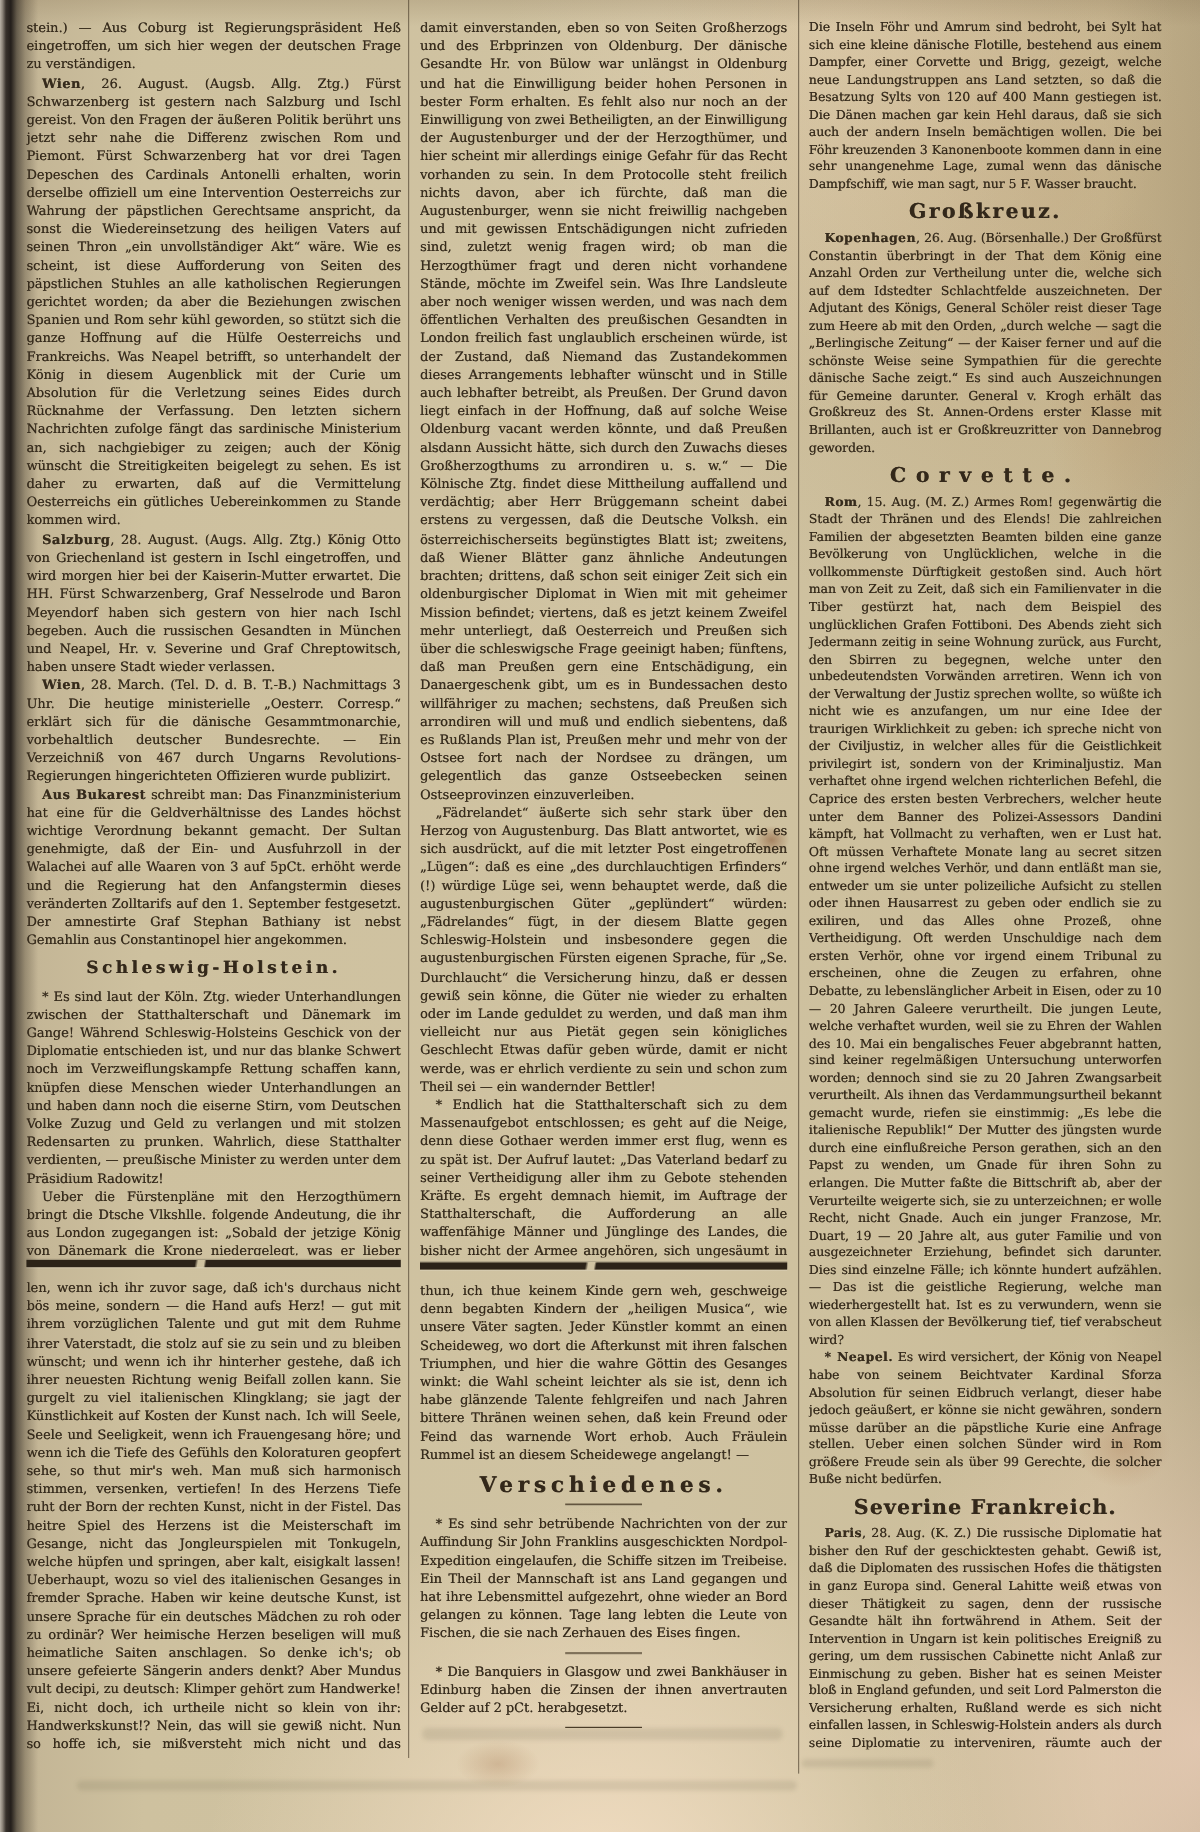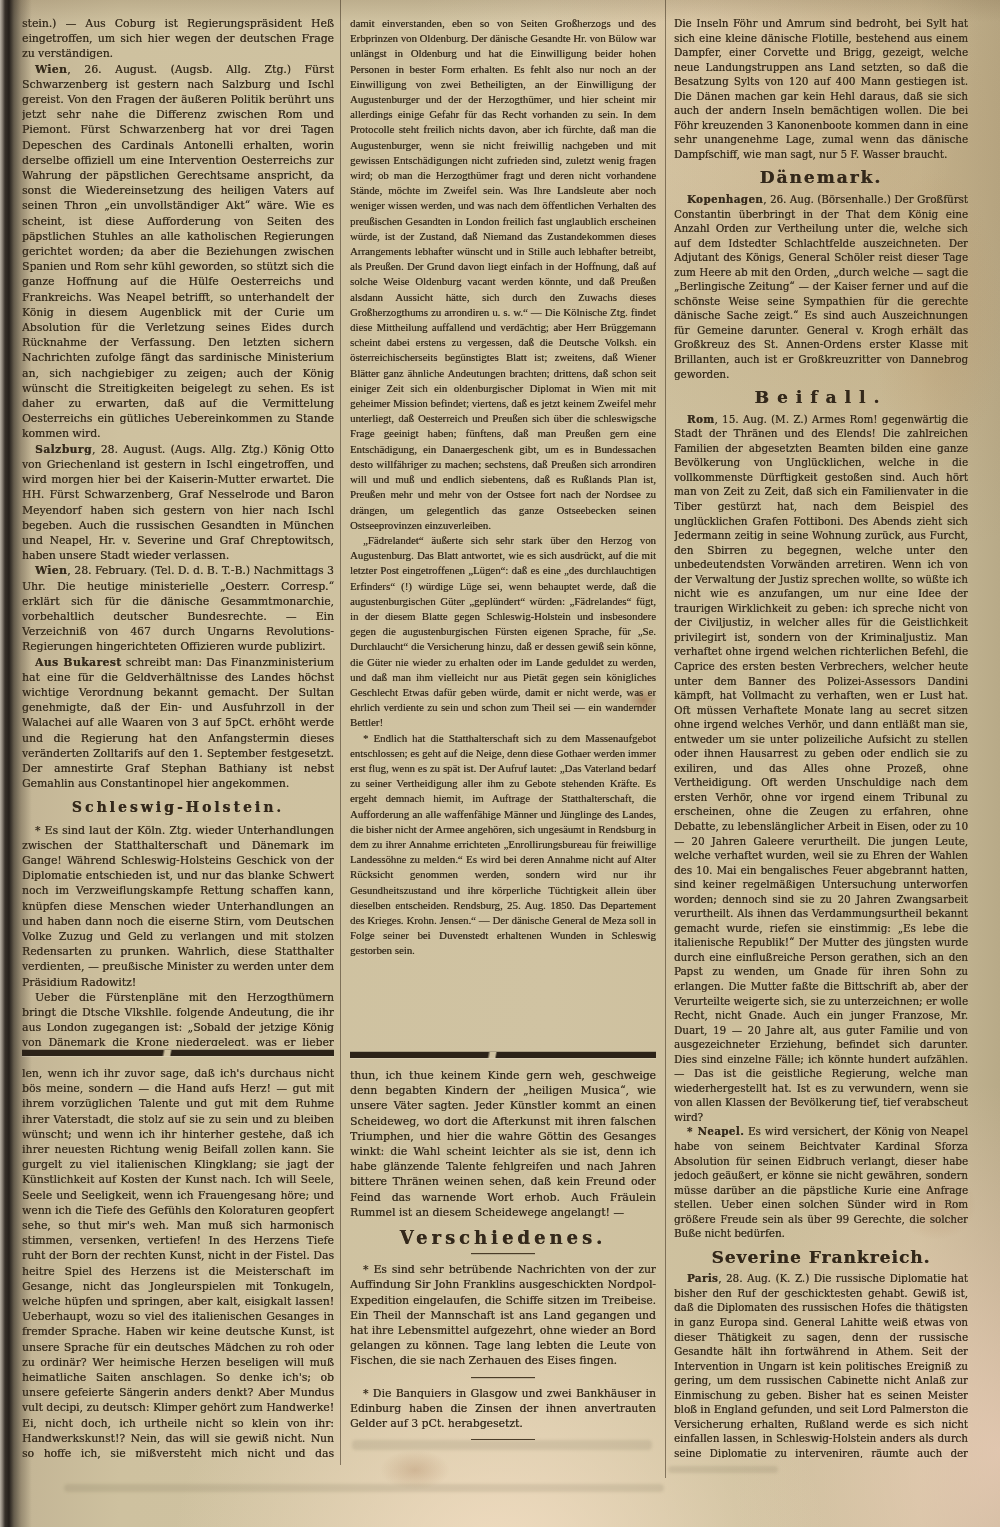--- a/index.html
+++ b/index.html
@@ -39,21 +39,21 @@
 
   .col{position:absolute;text-align:justify;overflow:hidden;
        font-size:10.8px;line-height:15.2px;}
   .col p{margin:0;text-indent:13px;text-shadow:.25px 0 0 rgba(54,43,28,.75);}
   .col p.cont{text-indent:0;}
   .lead{font-weight:bold;letter-spacing:.4px;}
 
   #col1-main{left:22px;top:16px;width:312px;height:1030px;}
   #col1-rule{left:22px;top:1050px;width:312px;}
   #col1-foot{left:22px;top:1066px;width:312px;height:394px;}
-  #col2-main{left:350px;top:16px;width:306px;height:1032px;font-family:Liberation Serif, serif;}
+  #col2-main{left:350px;top:16px;width:306px;height:1032px;}
   #col2-rule{left:350px;top:1052px;width:306px;}
   #col2-foot{left:350px;top:1068px;width:306px;height:372px;}
   #col3{left:674px;top:16px;width:294px;height:1442px;font-size:10.3px;line-height:14.55px;}
 
   .section-rule{position:absolute;height:6px;
     background:linear-gradient(100deg,#2c2318 0 45%,rgba(0,0,0,0) 45.8% 47.4%,#2c2318 48% 100%);
     box-shadow:0 1px 0 rgba(255,255,255,.18), 0 -1px 0 rgba(0,0,0,.18);}
   h3{margin:9px 0 7px 0;text-align:center;font-weight:bold;color:#33281a;
      text-shadow:.3px 0 0 rgba(51,40,26,.8);}
   h3.h-schleswig{font-size:14px;letter-spacing:3px;}
@@ -73,21 +73,21 @@
   <div class="stain s3"></div>
   <div class="stain s4"></div>
 
   <div class="vrule v1"></div>
   <div class="vrule v2"></div>
 
   <div class="col" id="col1-main">
     <p class="cont"><span class="lead"></span><span>stein.) — Aus Coburg ist Regierungspräsident Heß eingetroffen, um sich hier wegen der deutschen Frage zu verständigen.</span></p>
     <p><span class="lead">Wien</span><span>, 26. August. (Augsb. Allg. Ztg.) Fürst Schwarzenberg ist gestern nach Salzburg und Ischl gereist. Von den Fragen der äußeren Politik berührt uns jetzt sehr nahe die Differenz zwischen Rom und Piemont. Fürst Schwarzenberg hat vor drei Tagen Depeschen des Cardinals Antonelli erhalten, worin derselbe offiziell um eine Intervention Oesterreichs zur Wahrung der päpstlichen Gerechtsame anspricht, da sonst die Wiedereinsetzung des heiligen Vaters auf seinen Thron „ein unvollständiger Akt“ wäre. Wie es scheint, ist diese Aufforderung von Seiten des päpstlichen Stuhles an alle katholischen Regierungen gerichtet worden; da aber die Beziehungen zwischen Spanien und Rom sehr kühl geworden, so stützt sich die ganze Hoffnung auf die Hülfe Oesterreichs und Frankreichs. Was Neapel betrifft, so unterhandelt der König in diesem Augenblick mit der Curie um Absolution für die Verletzung seines Eides durch Rücknahme der Verfassung. Den letzten sichern Nachrichten zufolge fängt das sardinische Ministerium an, sich nachgiebiger zu zeigen; auch der König wünscht die Streitigkeiten beigelegt zu sehen. Es ist daher zu erwarten, daß auf die Vermittelung Oesterreichs ein gütliches Uebereinkommen zu Stande kommen wird.</span></p>
     <p><span class="lead">Salzburg</span><span>, 28. August. (Augs. Allg. Ztg.) König Otto von Griechenland ist gestern in Ischl eingetroffen, und wird morgen hier bei der Kaiserin-Mutter erwartet. Die HH. Fürst Schwarzenberg, Graf Nesselrode und Baron Meyendorf haben sich gestern von hier nach Ischl begeben. Auch die russischen Gesandten in München und Neapel, Hr. v. Severine und Graf Chreptowitsch, haben unsere Stadt wieder verlassen.</span></p>
-    <p><span class="lead">Wien</span><span>, 28. February. (Tel. D. d. B. T.-B.) Nachmittags 3 Uhr. Die heutige ministerielle „Oesterr. Corresp.“ erklärt sich für die dänische Gesammtmonarchie, vorbehaltlich deutscher Bundesrechte. — Ein Verzeichniß von 467 durch Ungarns Revolutions-Regierungen hingerichteten Offizieren wurde publizirt.</span></p>
+    <p><span class="lead">Wien</span><span>, 28. March. (Tel. D. d. B. T.-B.) Nachmittags 3 Uhr. Die heutige ministerielle „Oesterr. Corresp.“ erklärt sich für die dänische Gesammtmonarchie, vorbehaltlich deutscher Bundesrechte. — Ein Verzeichniß von 467 durch Ungarns Revolutions-Regierungen hingerichteten Offizieren wurde publizirt.</span></p>
     <p><span class="lead">Aus Bukarest</span><span> schreibt man: Das Finanzministerium hat eine für die Geldverhältnisse des Landes höchst wichtige Verordnung bekannt gemacht. Der Sultan genehmigte, daß der Ein- und Ausfuhrzoll in der Walachei auf alle Waaren von 3 auf 5pCt. erhöht werde und die Regierung hat den Anfangstermin dieses veränderten Zolltarifs auf den 1. September festgesetzt. Der amnestirte Graf Stephan Bathiany ist nebst Gemahlin aus Constantinopel hier angekommen.</span></p>
     <h3 class="h-schleswig">Schleswig-Holstein.</h3>
     <p><span>* Es sind laut der Köln. Ztg. wieder Unterhandlungen zwischen der Statthalterschaft und Dänemark im Gange! Während Schleswig-Holsteins Geschick von der Diplomatie entschieden ist, und nur das blanke Schwert noch im Verzweiflungskampfe Rettung schaffen kann, knüpfen diese Menschen wieder Unterhandlungen an und haben dann noch die eiserne Stirn, vom Deutschen Volke Zuzug und Geld zu verlangen und mit stolzen Redensarten zu prunken. Wahrlich, diese Statthalter verdienten, — preußische Minister zu werden unter dem Präsidium Radowitz!</span></p>
     <p><span>Ueber die Fürstenpläne mit den Herzogthümern bringt die Dtsche Vlkshlle. folgende Andeutung, die ihr aus London zugegangen ist: „Sobald der jetzige König von Dänemark die Krone niedergelegt, was er lieber heute, als morgen thun würde, sobald man nur erst die Frage über die Ebfolge in Ordnung gebracht, ist nicht der Prinz Peter, sondern der jetzige Großherzog von Oldenburg, und falls dieser nicht annehmen sollte, sein Sohn, der Erbprinz von Oldenburg, zum Könige von Dänemark und zum Herzoge von Schleswig und Holstein bestimmt. Dänischerseits ist man</span></p>
   </div>
   <div class="section-rule" id="col1-rule"></div>
   <div class="col" id="col1-foot">
     <p class="cont"><span>len, wenn ich ihr zuvor sage, daß ich's durchaus nicht bös meine, sondern — die Hand aufs Herz! — gut mit ihrem vorzüglichen Talente und gut mit dem Ruhme ihrer Vaterstadt, die stolz auf sie zu sein und zu bleiben wünscht; und wenn ich ihr hinterher gestehe, daß ich ihrer neuesten Richtung wenig Beifall zollen kann. Sie gurgelt zu viel italienischen Klingklang; sie jagt der Künstlichkeit auf Kosten der Kunst nach. Ich will Seele, Seele und Seeligkeit, wenn ich Frauengesang höre; und wenn ich die Tiefe des Gefühls den Koloraturen geopfert sehe, so thut mir's weh. Man muß sich harmonisch stimmen, versenken, vertiefen! In des Herzens Tiefe ruht der Born der rechten Kunst, nicht in der Fistel. Das heitre Spiel des Herzens ist die Meisterschaft im Gesange, nicht das Jongleurspielen mit Tonkugeln, welche hüpfen und springen, aber kalt, eisigkalt lassen! Ueberhaupt, wozu so viel des italienischen Gesanges in fremder Sprache. Haben wir keine deutsche Kunst, ist unsere Sprache für ein deutsches Mädchen zu roh oder zu ordinär? Wer heimische Herzen beseligen will muß heimatliche Saiten anschlagen. So denke ich's; ob unsere gefeierte Sängerin anders denkt? Aber Mundus vult decipi, zu deutsch: Klimper gehört zum Handwerke! Ei, nicht doch, ich urtheile nicht so klein von ihr: Handwerkskunst!? Nein, das will sie gewiß nicht. Nun so hoffe ich, sie mißversteht mich nicht und das Publikum auch nicht. Ich wollte nicht weh-</span></p>
   </div>
 
@@ -96,30 +96,30 @@
     <p><span>„Fädrelandet“ äußerte sich sehr stark über den Herzog von Augustenburg. Das Blatt antwortet, wie es sich ausdrückt, auf die mit letzter Post eingetroffenen „Lügen“: daß es eine „des durchlauchtigen Erfinders“ (!) würdige Lüge sei, wenn behauptet werde, daß die augustenburgischen Güter „geplündert“ würden: „Fädrelandes“ fügt, in der diesem Blatte gegen Schleswig-Holstein und insbesondere gegen die augustenburgischen Fürsten eigenen Sprache, für „Se. Durchlaucht“ die Versicherung hinzu, daß er dessen gewiß sein könne, die Güter nie wieder zu erhalten oder im Lande geduldet zu werden, und daß man ihm vielleicht nur aus Pietät gegen sein königliches Geschlecht Etwas dafür geben würde, damit er nicht werde, was er ehrlich verdiente zu sein und schon zum Theil sei — ein wandernder Bettler!</span></p>
     <p><span>* Endlich hat die Statthalterschaft sich zu dem Massenaufgebot entschlossen; es geht auf die Neige, denn diese Gothaer werden immer erst flug, wenn es zu spät ist. Der Aufruf lautet: „Das Vaterland bedarf zu seiner Vertheidigung aller ihm zu Gebote stehenden Kräfte. Es ergeht demnach hiemit, im Auftrage der Statthalterschaft, die Aufforderung an alle waffenfähige Männer und Jünglinge des Landes, die bisher nicht der Armee angehören, sich ungesäumt in Rendsburg in dem zu ihrer Annahme errichteten „Enrollirungsbureau für freiwillige Landessöhne zu melden.“ Es wird bei deren Annahme nicht auf Alter Rücksicht genommen werden, sondern wird nur ihr Gesundheitszustand und ihre körperliche Tüchtigkeit allein über dieselben entscheiden. Rendsburg, 25. Aug. 1850. Das Departement des Krieges. Krohn. Jensen.“ — Der dänische General de Meza soll in Folge seiner bei Duvenstedt erhaltenen Wunden in Schleswig gestorben sein.</span></p>
   </div>
   <div class="section-rule" id="col2-rule"></div>
   <div class="col" id="col2-foot">
     <p class="cont"><span>thun, ich thue keinem Kinde gern weh, geschweige denn begabten Kindern der „heiligen Musica“, wie unsere Väter sagten. Jeder Künstler kommt an einen Scheideweg, wo dort die Afterkunst mit ihren falschen Triumphen, und hier die wahre Göttin des Gesanges winkt: die Wahl scheint leichter als sie ist, denn ich habe glänzende Talente fehlgreifen und nach Jahren bittere Thränen weinen sehen, daß kein Freund oder Feind das warnende Wort erhob. Auch Fräulein Rummel ist an diesem Scheidewege angelangt! —</span></p>
     <h3 class="h-misc">Verschiedenes.</h3>
     <div class="minirule"></div>
     <p><span>* Es sind sehr betrübende Nachrichten von der zur Auffindung Sir John Franklins ausgeschickten Nordpol-Expedition eingelaufen, die Schiffe sitzen im Treibeise. Ein Theil der Mannschaft ist ans Land gegangen und hat ihre Lebensmittel aufgezehrt, ohne wieder an Bord gelangen zu können. Tage lang lebten die Leute von Fischen, die sie nach Zerhauen des Eises fingen.</span></p>
     <div class="minirule"></div>
-    <p><span>* Die Banquiers in Glasgow und zwei Bankhäuser in Edinburg haben die Zinsen der ihnen anvertrauten Gelder auf 3 pCt. herabgesetzt.</span></p>
+    <p><span>* Die Banquiers in Glasgow und zwei Bankhäuser in Edinburg haben die Zinsen der ihnen anvertrauten Gelder auf 2 pCt. herabgesetzt.</span></p>
     <div class="minirule"></div>
 
   </div>
 
   <div class="col" id="col3">
     <p class="cont"><span>Die Inseln Föhr und Amrum sind bedroht, bei Sylt hat sich eine kleine dänische Flotille, bestehend aus einem Dampfer, einer Corvette und Brigg, gezeigt, welche neue Landungstruppen ans Land setzten, so daß die Besatzung Sylts von 120 auf 400 Mann gestiegen ist. Die Dänen machen gar kein Hehl daraus, daß sie sich auch der andern Inseln bemächtigen wollen. Die bei Föhr kreuzenden 3 Kanonenboote kommen dann in eine sehr unangenehme Lage, zumal wenn das dänische Dampfschiff, wie man sagt, nur 5 F. Wasser braucht.</span></p>
-    <h3 class="h-daenemark">Dänemark.</h3>
+    <h3 class="h-daenemark">Großkreuz.</h3>
     <p><span class="lead">Kopenhagen</span><span>, 26. Aug. (Börsenhalle.) Der Großfürst Constantin überbringt in der That dem König eine Anzahl Orden zur Vertheilung unter die, welche sich auf dem Idstedter Schlachtfelde auszeichneten. Der Adjutant des Königs, General Schöler reist dieser Tage zum Heere ab mit den Orden, „durch welche — sagt die „Berlingische Zeitung“ — der Kaiser ferner und auf die schönste Weise seine Sympathien für die gerechte dänische Sache zeigt.“ Es sind auch Auszeichnungen für Gemeine darunter. General v. Krogh erhält das Großkreuz des St. Annen-Ordens erster Klasse mit Brillanten, auch ist er Großkreuzritter von Dannebrog geworden.</span></p>
-    <h3 class="h-italien">Beifall.</h3>
+    <h3 class="h-italien">Corvette.</h3>
     <p><span class="lead">Rom</span><span>, 15. Aug. (M. Z.) Armes Rom! gegenwärtig die Stadt der Thränen und des Elends! Die zahlreichen Familien der abgesetzten Beamten bilden eine ganze Bevölkerung von Unglücklichen, welche in die vollkommenste Dürftigkeit gestoßen sind. Auch hört man von Zeit zu Zeit, daß sich ein Familienvater in die Tiber gestürzt hat, nach dem Beispiel des unglücklichen Grafen Fottiboni. Des Abends zieht sich Jedermann zeitig in seine Wohnung zurück, aus Furcht, den Sbirren zu begegnen, welche unter den unbedeutendsten Vorwänden arretiren. Wenn ich von der Verwaltung der Justiz sprechen wollte, so wüßte ich nicht wie es anzufangen, um nur eine Idee der traurigen Wirklichkeit zu geben: ich spreche nicht von der Civiljustiz, in welcher alles für die Geistlichkeit privilegirt ist, sondern von der Kriminaljustiz. Man verhaftet ohne irgend welchen richterlichen Befehl, die Caprice des ersten besten Verbrechers, welcher heute unter dem Banner des Polizei-Assessors Dandini kämpft, hat Vollmacht zu verhaften, wen er Lust hat. Oft müssen Verhaftete Monate lang au secret sitzen ohne irgend welches Verhör, und dann entläßt man sie, entweder um sie unter polizeiliche Aufsicht zu stellen oder ihnen Hausarrest zu geben oder endlich sie zu exiliren, und das Alles ohne Prozeß, ohne Vertheidigung. Oft werden Unschuldige nach dem ersten Verhör, ohne vor irgend einem Tribunal zu erscheinen, ohne die Zeugen zu erfahren, ohne Debatte, zu lebenslänglicher Arbeit in Eisen, oder zu 10 — 20 Jahren Galeere verurtheilt. Die jungen Leute, welche verhaftet wurden, weil sie zu Ehren der Wahlen des 10. Mai ein bengalisches Feuer abgebrannt hatten, sind keiner regelmäßigen Untersuchung unterworfen worden; dennoch sind sie zu 20 Jahren Zwangsarbeit verurtheilt. Als ihnen das Verdammungsurtheil bekannt gemacht wurde, riefen sie einstimmig: „Es lebe die italienische Republik!“ Der Mutter des jüngsten wurde durch eine einflußreiche Person gerathen, sich an den Papst zu wenden, um Gnade für ihren Sohn zu erlangen. Die Mutter faßte die Bittschrift ab, aber der Verurteilte weigerte sich, sie zu unterzeichnen; er wolle Recht, nicht Gnade. Auch ein junger Franzose, Mr. Duart, 19 — 20 Jahre alt, aus guter Familie und von ausgezeichneter Erziehung, befindet sich darunter. Dies sind einzelne Fälle; ich könnte hundert aufzählen. — Das ist die geistliche Regierung, welche man wiederhergestellt hat. Ist es zu verwundern, wenn sie von allen Klassen der Bevölkerung tief, tief verabscheut wird?</span></p>
     <p><span class="lead">* Neapel.</span><span> Es wird versichert, der König von Neapel habe von seinem Beichtvater Kardinal Sforza Absolution für seinen Eidbruch verlangt, dieser habe jedoch geäußert, er könne sie nicht gewähren, sondern müsse darüber an die päpstliche Kurie eine Anfrage stellen. Ueber einen solchen Sünder wird in Rom größere Freude sein als über 99 Gerechte, die solcher Buße nicht bedürfen.</span></p>
     <h3 class="h-frankreich">Severine Frankreich.</h3>
     <p><span class="lead">Paris</span><span>, 28. Aug. (K. Z.) Die russische Diplomatie hat bisher den Ruf der geschicktesten gehabt. Gewiß ist, daß die Diplomaten des russischen Hofes die thätigsten in ganz Europa sind. General Lahitte weiß etwas von dieser Thätigkeit zu sagen, denn der russische Gesandte hält ihn fortwährend in Athem. Seit der Intervention in Ungarn ist kein politisches Ereigniß zu gering, um dem russischen Cabinette nicht Anlaß zur Einmischung zu geben. Bisher hat es seinen Meister bloß in England gefunden, und seit Lord Palmerston die Versicherung erhalten, Rußland werde es sich nicht einfallen lassen, in Schleswig-Holstein anders als durch seine Diplomatie zu interveniren, räumte auch der letzte Gegner das Feld. Rußland gibt nun in der deutschen Sache den Ton an, und es vergeht kaum eine Woche, ohne daß nicht eine oder mehrere Noten in dieser Angelegenheit hierher gekommen wären. Auch gestern bereitete Lahitte dem beim Unter-Präsidenten Bouiay versammelten Ministerrathe eine russische Note unter, welche Deutschland zum Gegenstande hatte. Rußland spricht die Ueberzeugung darin aus, daß es seinen Bemühungen gelingen werde, Oesterreich und Preußen zu versöhnen, und es trägt sich zur</span></p>
   </div>
 
   <div class="smudge m1"></div>
   <div class="smudge m2"></div>
   <div class="smudge m3"></div>
 </div>

